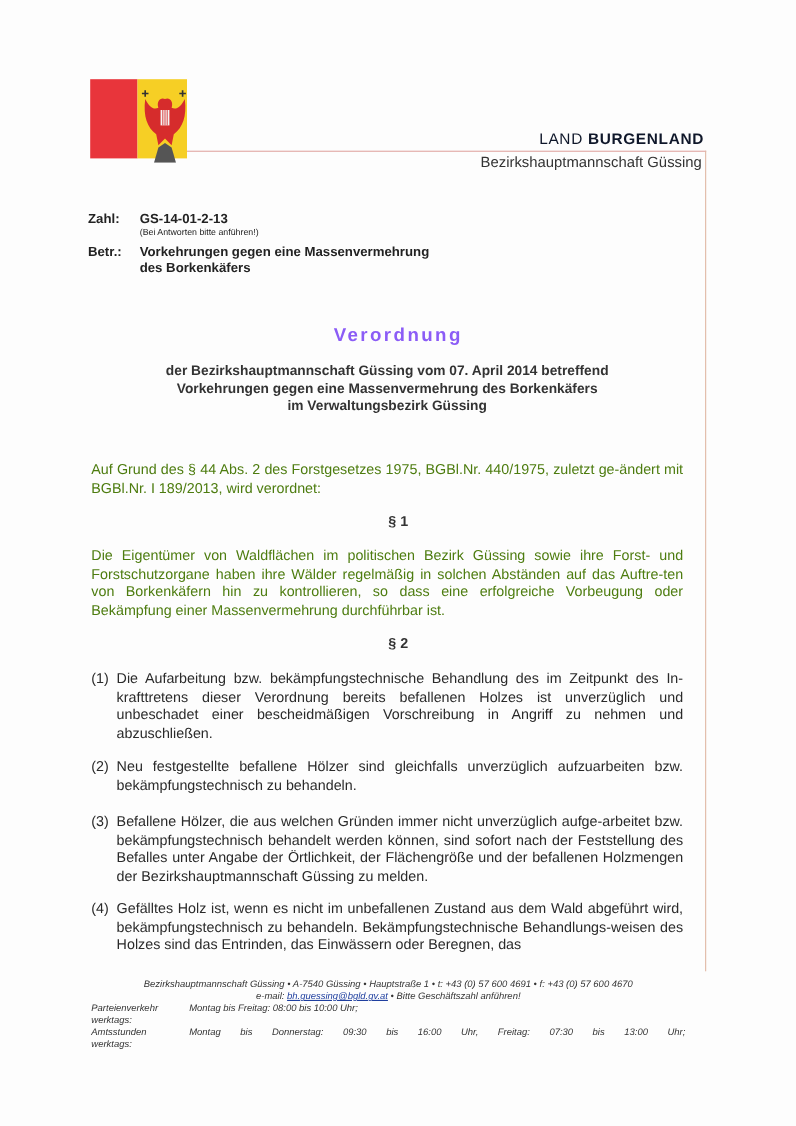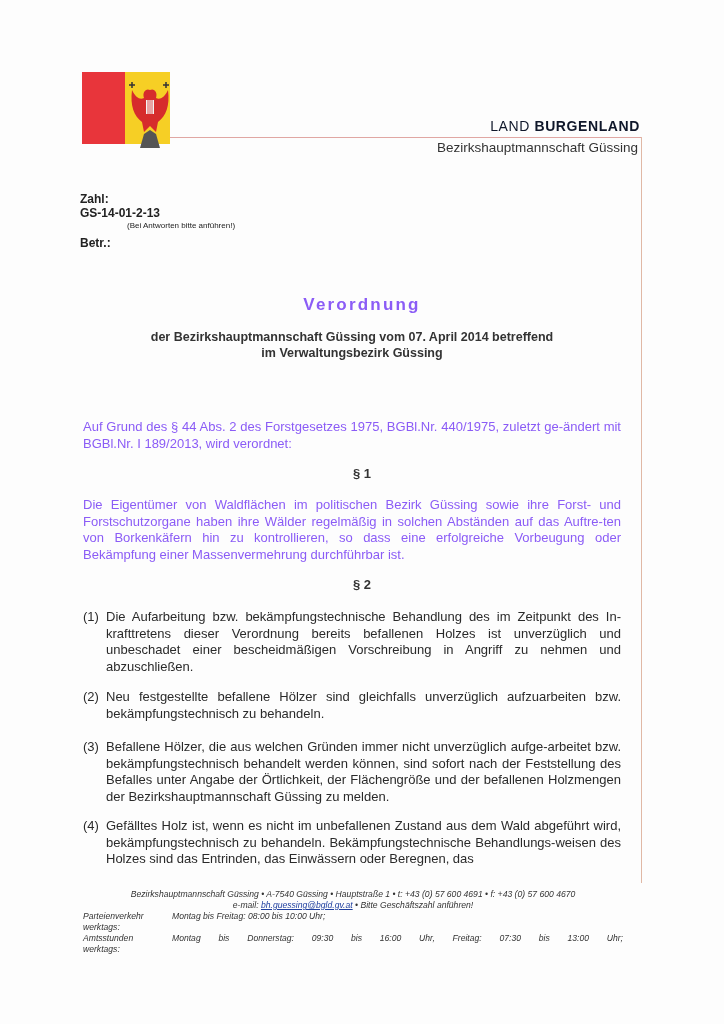--- a/index.html
+++ b/index.html
@@ -11,29 +11,29 @@
   .flag-red { position: absolute; left: 0; top: 0; width: 43px; height: 72px; background: #e8353b; }
   .flag-yellow { position: absolute; left: 43px; top: 0; width: 45px; height: 72px; background: #f6cf25; }
   .eagle { position: absolute; left: 46px; top: 4px; width: 44px; height: 72px; }
   .hline { position: absolute; left: 170px; top: 137px; width: 472px; height: 1px; background: #e0a7a3; }
   .vline { position: absolute; left: 641px; top: 137px; width: 1px; height: 746px; background: #e0b8a5; }
   .land { position: absolute; right: 84px; top: 118px; font-size: 14px; letter-spacing: 0.6px; color: #0f172a; }
   .land b { font-weight: bold; }
   .bh { position: absolute; right: 86px; top: 140px; font-size: 13.5px; color: #333; }
 
   .meta { position: absolute; left: 80px; top: 192px; font-size: 12px; font-weight: bold; }
-  .meta .row { display: flex; flex-direction: column; }
+  .meta .row { display: flex; }
   .meta .lbl { width: 47px; }
   .meta .note { font-size: 8px; font-weight: normal; margin-left: 47px; margin-top: 1px; margin-bottom: 6px; }
   .meta .val { line-height: 14px; }
 
   .title { position: absolute; left: 0; width: 724px; top: 295px; text-align: center; font-size: 17px; font-weight: bold; letter-spacing: 2.2px; color: #8b5cf6; }
   .subtitle { position: absolute; left: 0; width: 704px; top: 329px; text-align: center; font-size: 12.5px; font-weight: bold; line-height: 16px; color: #333; }
 
-  .body-text { position: absolute; left: 83px; width: 538px; font-size: 13px; line-height: 16.5px; text-align: justify; color: #8b5cf6; }
+  .body-text { position: absolute; left: 83px; width: 538px; font-size: 13px; line-height: 16.5px; text-align: justify; color: #4d7c0f; }
   .para-head { position: absolute; left: 0; width: 724px; text-align: center; font-size: 13px; font-weight: bold; color: #333; }
   .item { position: absolute; left: 83px; width: 538px; font-size: 13px; line-height: 16.5px; color: #2a2a2a; display: flex; }
   .item .num { width: 23px; flex: none; }
   .item .txt { text-align: justify; flex: 1; }
 
   .footer { position: absolute; left: 83px; width: 540px; top: 889px; font-size: 8.6px; line-height: 11px; color: #333; font-style: italic; }
   .footer .center { text-align: center; }
   .footer a { color: #1f3f9f; text-decoration: underline; }
   .footer .hrs { display: flex; }
   .footer .hrs .k { width: 89px; flex: none; }
@@ -63,26 +63,31 @@
 <div class="bh">Bezirkshauptmannschaft Güssing</div>
 
 <div class="meta">
   <div class="row">
     <span class="lbl">Zahl:</span>
     <span>GS-14-01-2-13</span>
   </div>
   <div class="note">(Bei Antworten bitte anführen!)</div>
   <div class="row">
     <span class="lbl">Betr.:</span>
+    <div class="val">
+      <div>Vorkehrungen gegen eine Massenvermehrung</div>
+      <div>des Borkenkäfers</div>
+    </div>
   </div>
 </div>
 
 <div class="title">Verordnung</div>
 <div class="subtitle">
   <div>der Bezirkshauptmannschaft Güssing vom 07. April 2014 betreffend</div>
+  <div>Vorkehrungen gegen eine Massenvermehrung des Borkenkäfers</div>
   <div>im Verwaltungsbezirk Güssing</div>
 </div>
 
 <div class="body-text" style="top:419px;">Auf Grund des § 44 Abs. 2 des Forstgesetzes 1975, BGBl.Nr. 440/1975, zuletzt ge-ändert mit BGBl.Nr. I 189/2013, wird verordnet:</div>
 
 <div class="para-head" style="top:466px;">§ 1</div>
 <div class="body-text" style="top:497px;">Die Eigentümer von Waldflächen im politischen Bezirk Güssing sowie ihre Forst- und Forstschutzorgane haben ihre Wälder regelmäßig in solchen Abständen auf das Auftre-ten von Borkenkäfern hin zu kontrollieren, so dass eine erfolgreiche Vorbeugung oder Bekämpfung einer Massenvermehrung durchführbar ist.</div>
 
 <div class="para-head" style="top:577px;">§ 2</div>
 

